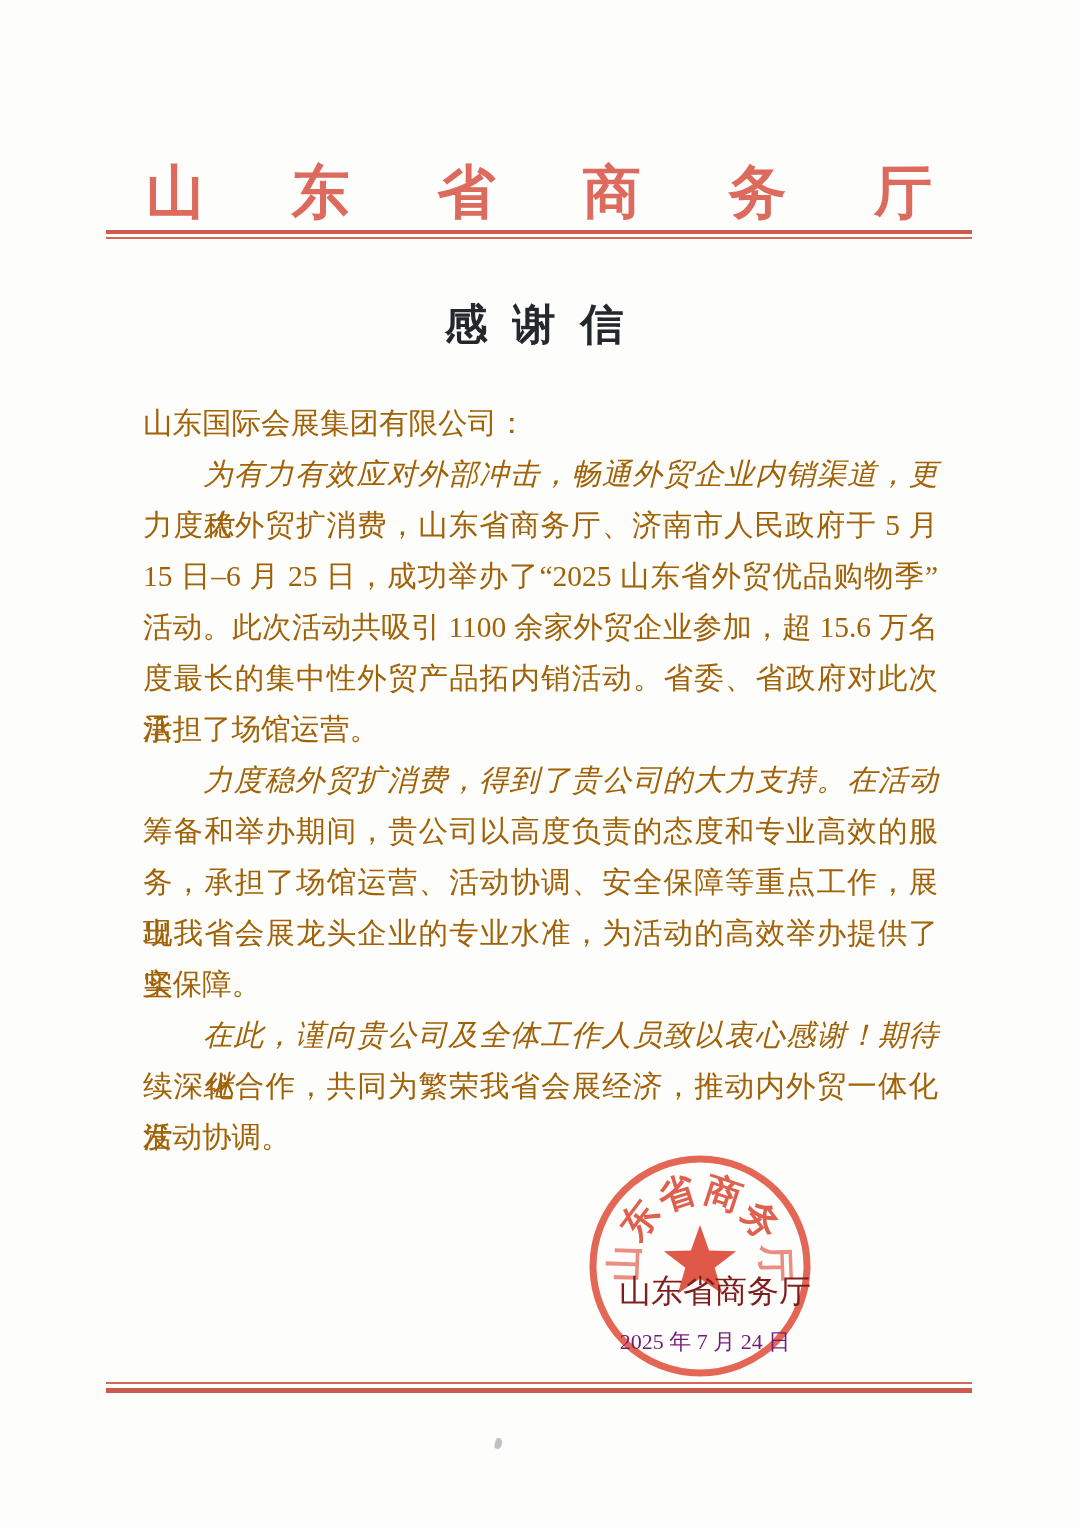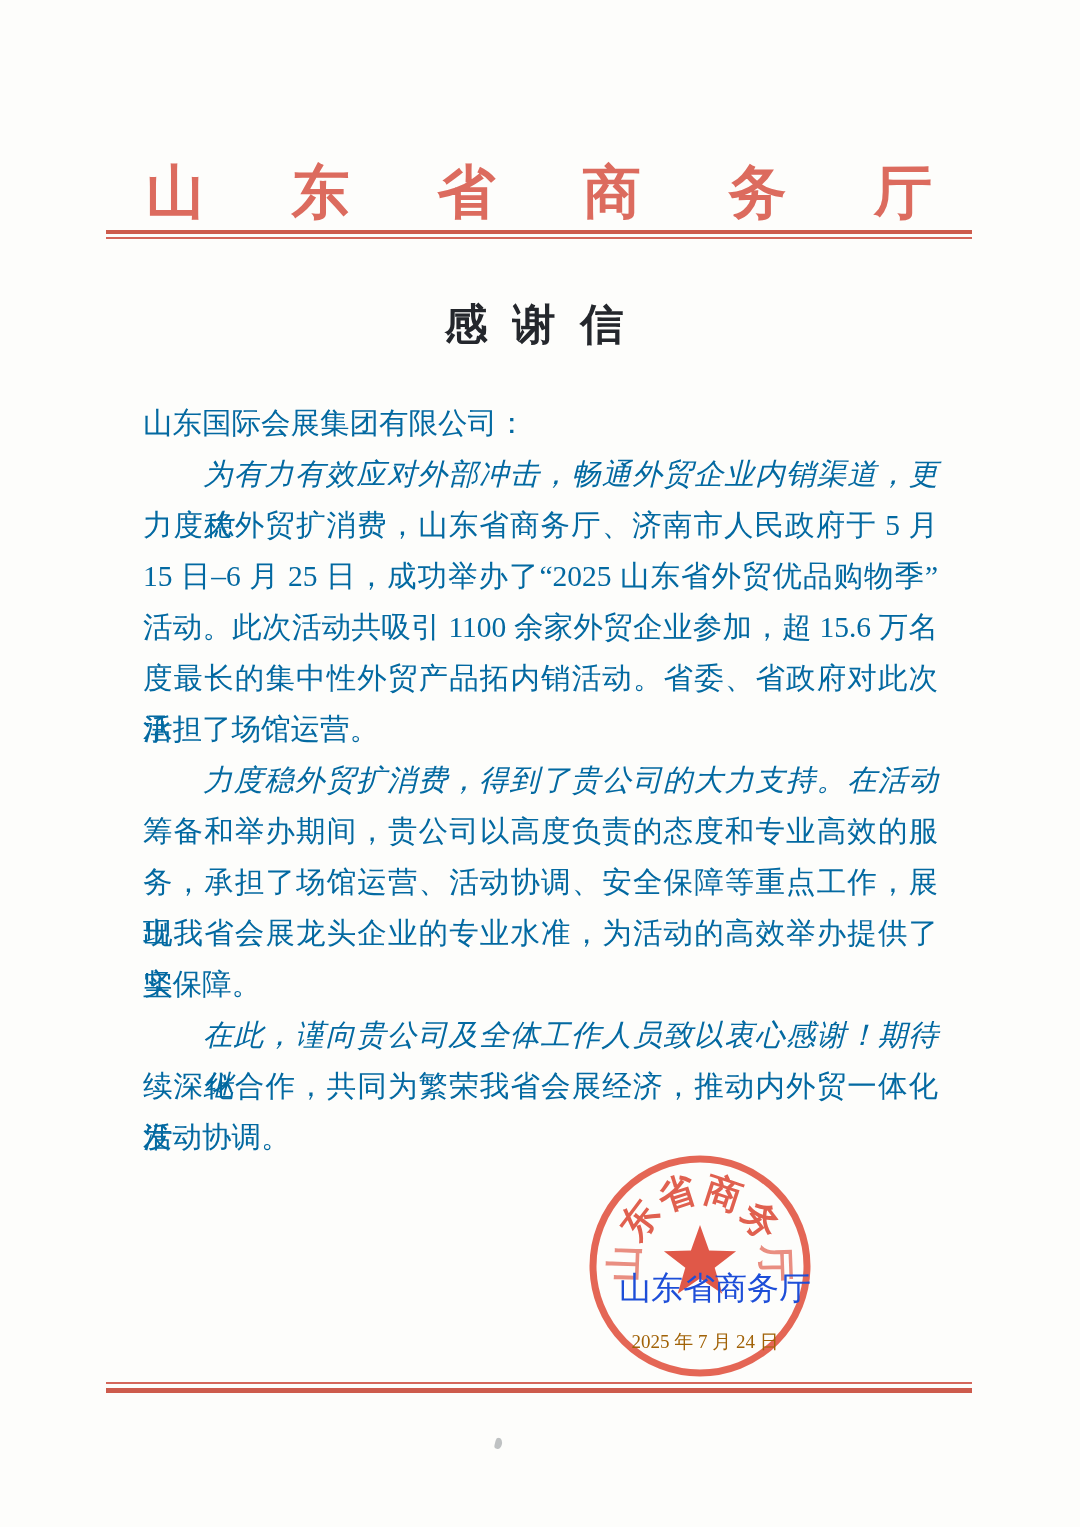--- a/index.html
+++ b/index.html
@@ -29,44 +29,44 @@
   .rule-bottom .r-thick{height:5px;background:#cd5b4c;}
   
   .doc-title{
     position:absolute;left:0;top:296px;width:1068px;
     display:flex;justify-content:center;gap:25px;
     font-size:43px;font-weight:700;color:#24272c;
   }
   
   .body-lines{
     position:absolute;left:143px;top:398px;width:795px;
-    font-size:29.5px;color:#0369a1;
+    font-size:29.5px;color:#a16207;
   }
   .line{
     height:51px;line-height:51px;
     white-space:nowrap;
   }
   .line.just{
     white-space:normal;
     text-align:justify;
     
     text-align-last:justify;
     -moz-text-align-last:justify;
   }
   .line.indent{padding-left:60px;font-style:italic;}
   
   .sig-name{
     position:absolute;left:595px;top:1266px;width:240px;height:50px;
     line-height:50px;text-align:center;
-    font-size:32px;color:#1d4ed8;z-index:3;font-family:Liberation Mono, monospace;
+    font-size:32px;color:#7f1d1d;z-index:3;
   }
   .sig-date{
     position:absolute;left:580px;top:1317px;width:250px;height:50px;
     line-height:50px;text-align:center;
-    font-size:19px;color:#a16207;z-index:3;
+    font-size:22px;color:#701a75;z-index:3;
   }
   
   .seal{position:absolute;left:585px;top:1151px;width:230px;height:230px;z-index:2;}
   .seal svg{display:block;}
   .seal .ring{stroke:#e0513d;stroke-width:7;fill:none;opacity:.88;}
   .seal .star{fill:#dd4634;opacity:.9;}
   .seal text{
     font-family:"Liberation Serif","DejaVu Serif",serif;
     font-size:37px;font-weight:700;fill:#dd4b38;opacity:.88;
   }

